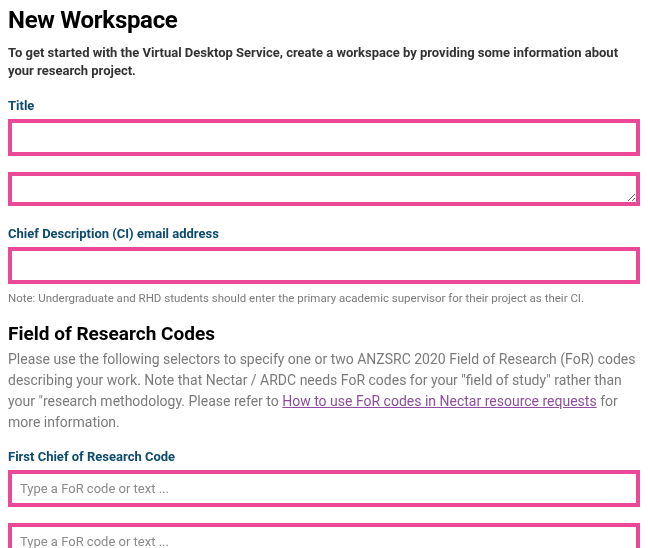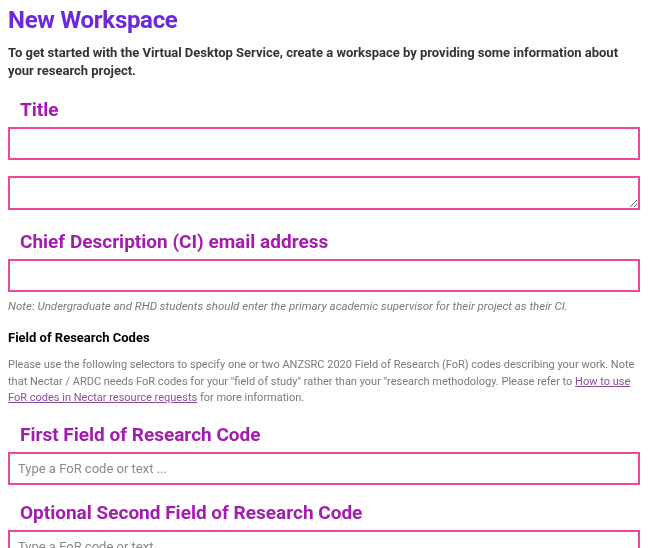--- a/index.html
+++ b/index.html
@@ -10,42 +10,41 @@
   body {
     font-family: -apple-system, BlinkMacSystemFont, "Segoe UI", Roboto, Helvetica, Arial, sans-serif;
     background: #ffffff;
     color: #000000;
     width: 648px;
     padding: 6px 8px 10px 8px;
   }
   .page-title {
     font-size: 24px;
     font-weight: 700;
-    color: #6d28d9;
+    color: #000000;
     margin-bottom: 10px;
     letter-spacing: -0.3px;
   }
   .intro-text {
     font-size: 13px;
     color: #333;
     line-height: 1.4;
     margin-bottom: 18px;
     font-weight: bold;
   }
   .field-label {
-    font-size: 19px;
+    font-size: 13px;
     font-weight: 700;
-    color: #a21caf;
+    color: #0c4a6e;
     margin-bottom: 6px;
     display: block;
-    margin-left: 12px;
   }
   .text-input {
     width: 100%;
-    border: 2px solid #ec4899;
+    border: 4px solid #ec4899;
     padding: 7px 8px;
     font-size: 13px;
     font-family: inherit;
     color: #333;
     background: #fff;
   }
   .text-input::placeholder {
     color: #8a8a8a;
   }
   textarea.text-input {
@@ -53,30 +52,29 @@
     height: 34px;
   }
   .form-group {
     margin-bottom: 16px;
   }
   .help-note {
     font-size: 11.5px;
     color: #7a7a7a;
     margin-top: 6px;
     line-height: 1.4;
-    font-style: italic;
   }
   .section-heading {
-    font-size: 13px;
+    font-size: 19px;
     font-weight: 700;
     color: #000;
-    margin-bottom: 12px;
+    margin-bottom: 4px;
   }
   .section-desc {
-    font-size: 11px;
+    font-size: 14px;
     color: #7a7a7a;
     line-height: 1.5;
     margin-bottom: 16px;
   }
   .section-desc a {
     color: #8e4d9e;
     text-decoration: underline;
   }
 </style>
 </head>
@@ -102,20 +100,19 @@
 </div>
 
 <div>
   <h3 class="section-heading">Field of Research Codes</h3>
   <p class="section-desc">
     <span>Please use the following selectors to specify one or two ANZSRC 2020 Field of Research (FoR) codes describing your work. Note that Nectar / ARDC needs FoR codes for your "field of study" rather than your "research methodology. Please refer to </span><a href="#">How to use FoR codes in Nectar resource requests</a><span> for more information.</span>
   </p>
 </div>
 
 <div class="form-group">
-  <label class="field-label">First Field of Research Code</label>
+  <label class="field-label">First Chief of Research Code</label>
   <input type="text" class="text-input" placeholder="Type a FoR code or text ..." style="">
 </div>
 
 <div class="form-group">
-  <label class="field-label">Optional Second Field of Research Code</label>
   <input type="text" class="text-input" placeholder="Type a FoR code or text ..." style="">
 </div>
 
 </body></html>

